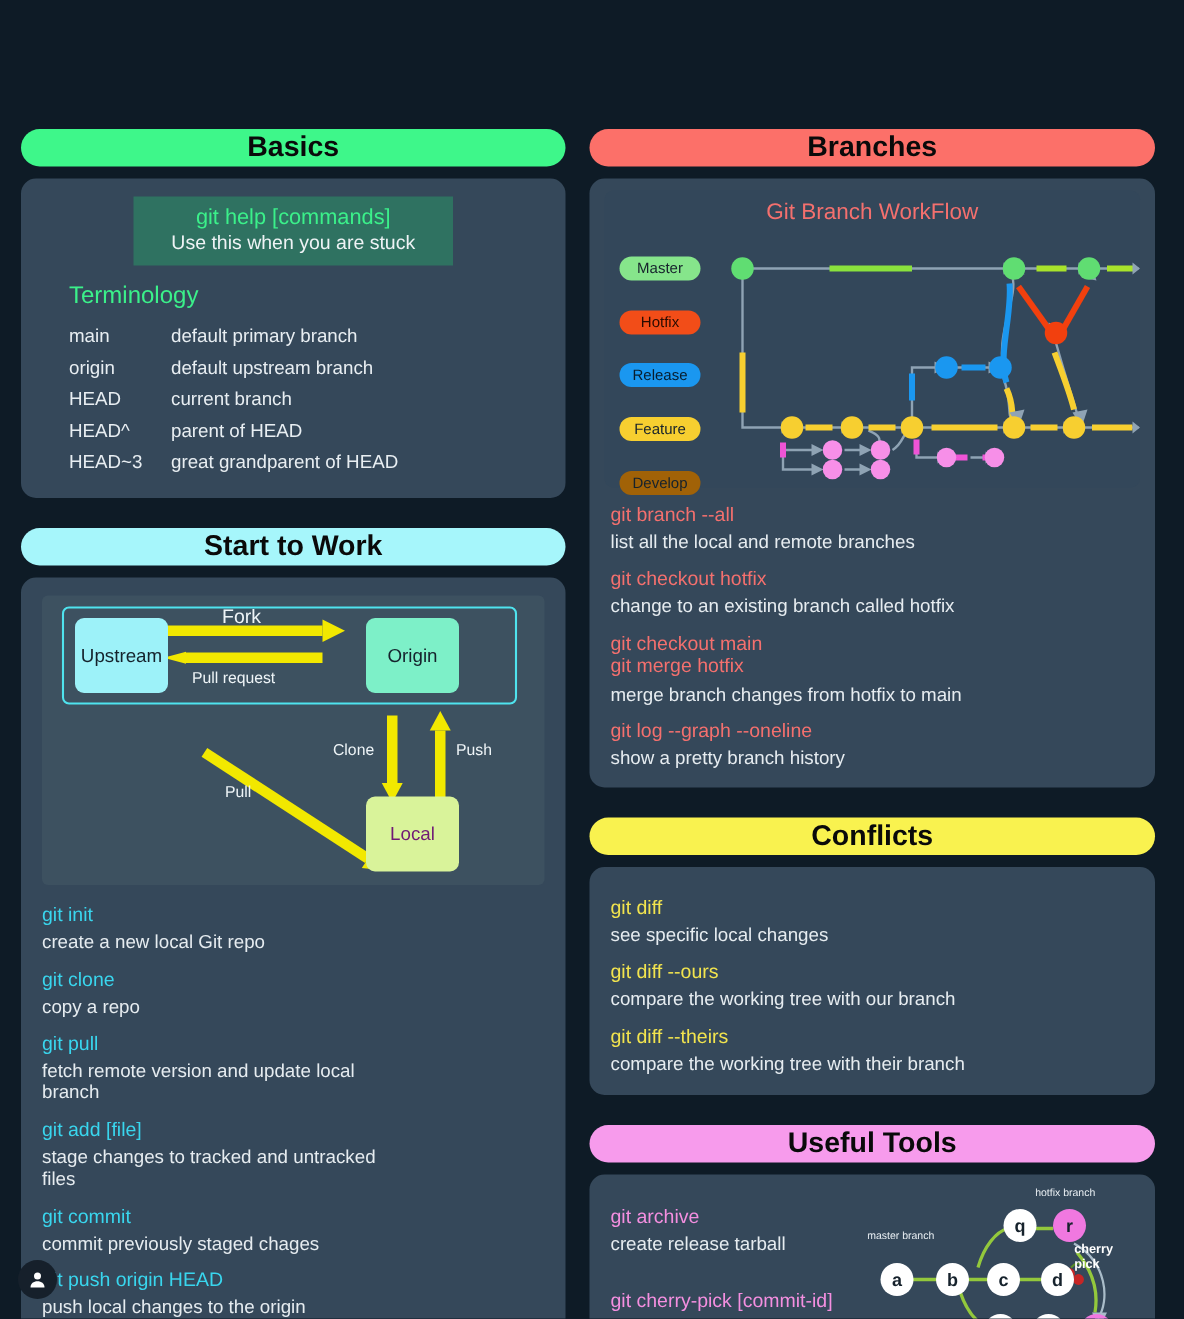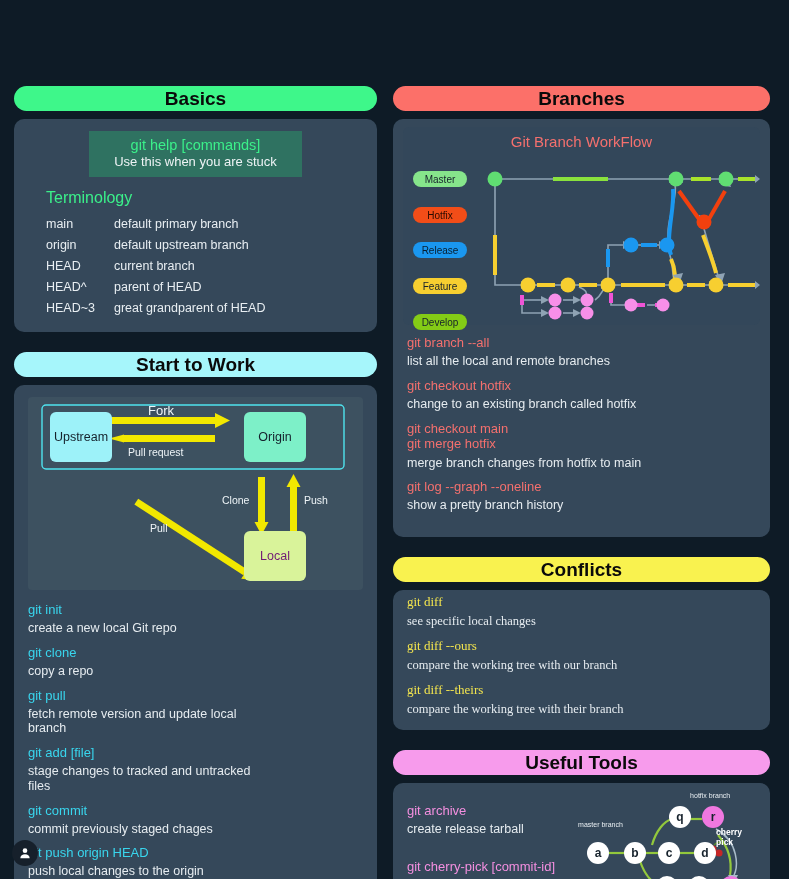--- a/index.html
+++ b/index.html
@@ -165,37 +165,37 @@
         <div class="desc">commit previously staged chages</div>
         <div class="cmd c-cyan">git push origin HEAD</div>
         <div class="desc">push local changes to the origin</div>
       </div>
     </div>
   </div>
 
   <div class="col-right">
 
     <div class="sec-head" style="background:#fc7069">Branches</div>
-    <div class="panel" style="padding:8px 10px 24px 10px;">
+    <div class="panel" style="padding:8px 10px 12px 10px;">
       <div class="bw">
         <div class="bw-title">Git Branch WorkFlow</div>
 
         <div class="lane-pill" style="top:44px;background:#86e58b;">
           <span>Master</span>
           </div>
         <div class="lane-pill" style="top:80px;background:#f24d18;color:#2a0b00;">
           <span>Hotfix</span>
           </div>
         <div class="lane-pill" style="top:115px;background:#1a97f0;color:#081d2e;">
           <span>Release</span>
           </div>
         <div class="lane-pill" style="top:151px;background:#f7cf30;">
           <span>Feature</span>
           </div>
-        <div class="lane-pill" style="top:187px;background:#84cc16;">
+        <div class="lane-pill" style="top:187px;background:#a16207;">
           <span>Develop</span>
           </div>
 
         <svg width="357" height="198" viewBox="0 0 357 198" style="position:absolute;left:0;top:0;">
           <g stroke="#8fa3b4" stroke-width="1.6" fill="none">
             <path d="M92 52 H 268"></path>
               <path d="M278 52 H 318"></path>
               <path d="M328 52 H 356"></path>
             <path d="M92 52 V 158 H 120"></path>
             <path d="M130 158 H 160"></path>
@@ -296,21 +296,21 @@
         <div class="desc">change to an existing branch called hotfix</div>
         <div class="cmd c-red" style="white-space:pre-line;line-height:1.2;">git checkout main
 git merge hotfix</div>
         <div class="desc">merge branch changes from hotfix to main</div>
         <div class="cmd c-red">git log --graph --oneline</div>
         <div class="desc">show a pretty branch history</div>
       </div>
     </div>
 
     <div class="sec-head" style="background:#f9f24f;margin-top:20px;">Conflicts</div>
-    <div class="panel" style="padding:2px 14px 14px 14px;font-family:Liberation Serif, serif;">
+    <div class="panel" style="padding:17px 14px 14px 14px;">
       <div class="cmdlist">
         <div class="cmd c-yellow">git diff</div>
         <div class="desc">see specific local changes</div>
         <div class="cmd c-yellow">git diff --ours</div>
         <div class="desc">compare the working tree with our branch</div>
         <div class="cmd c-yellow">git diff --theirs</div>
         <div class="desc">compare the working tree with their branch</div>
       </div>
     </div>
 

